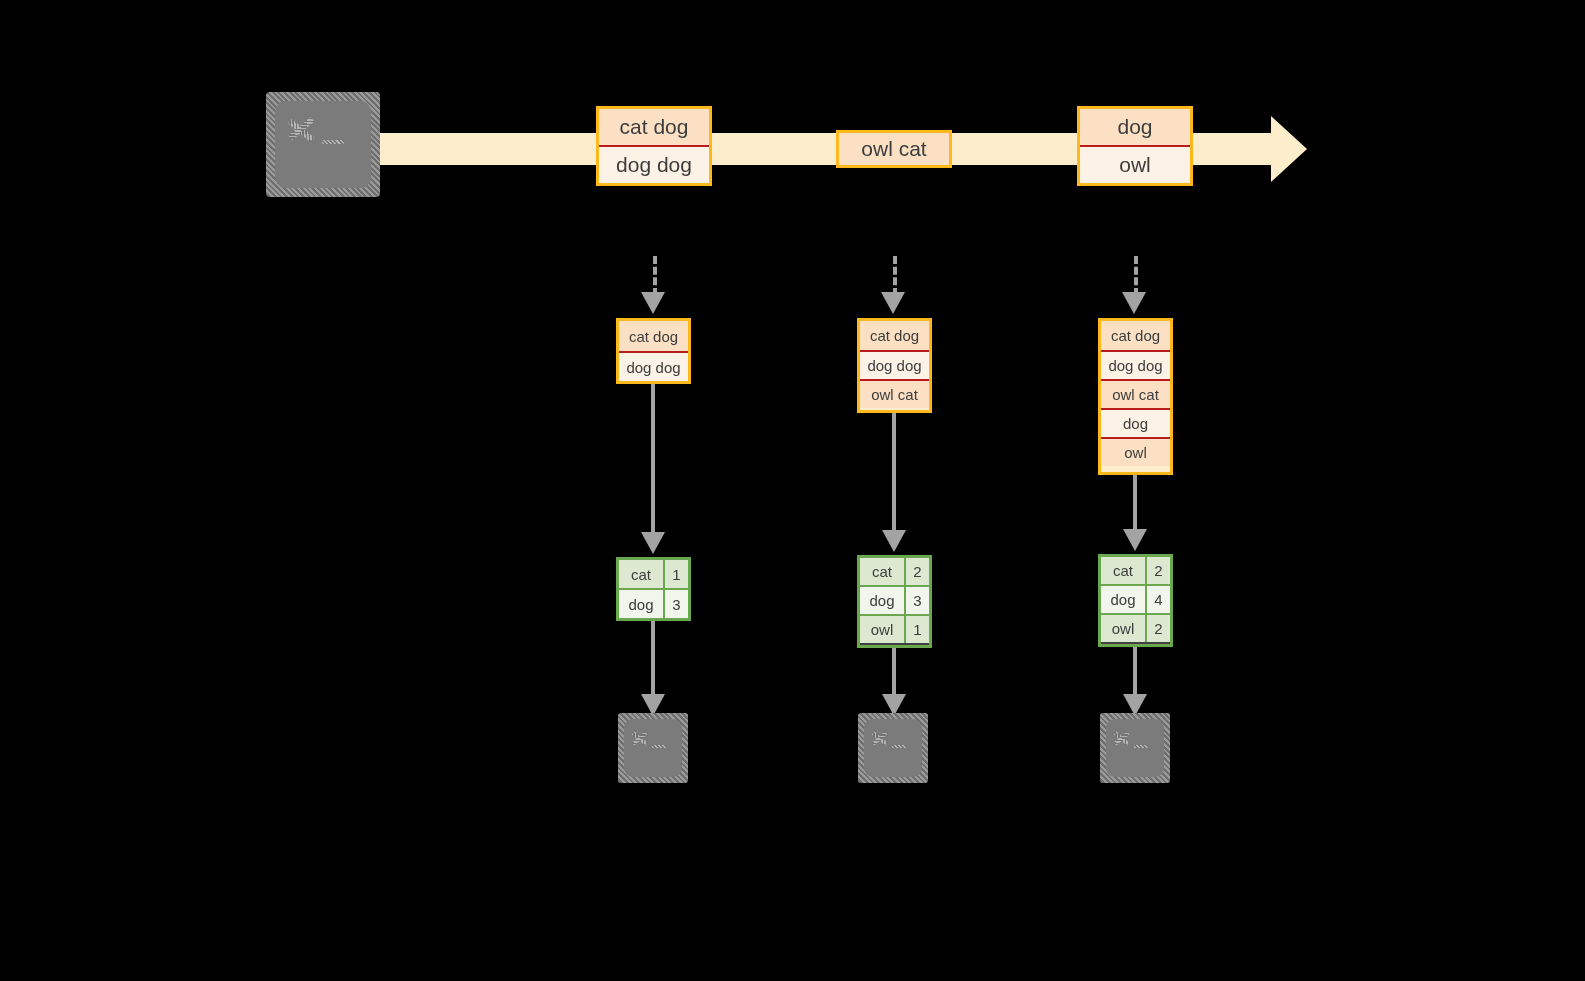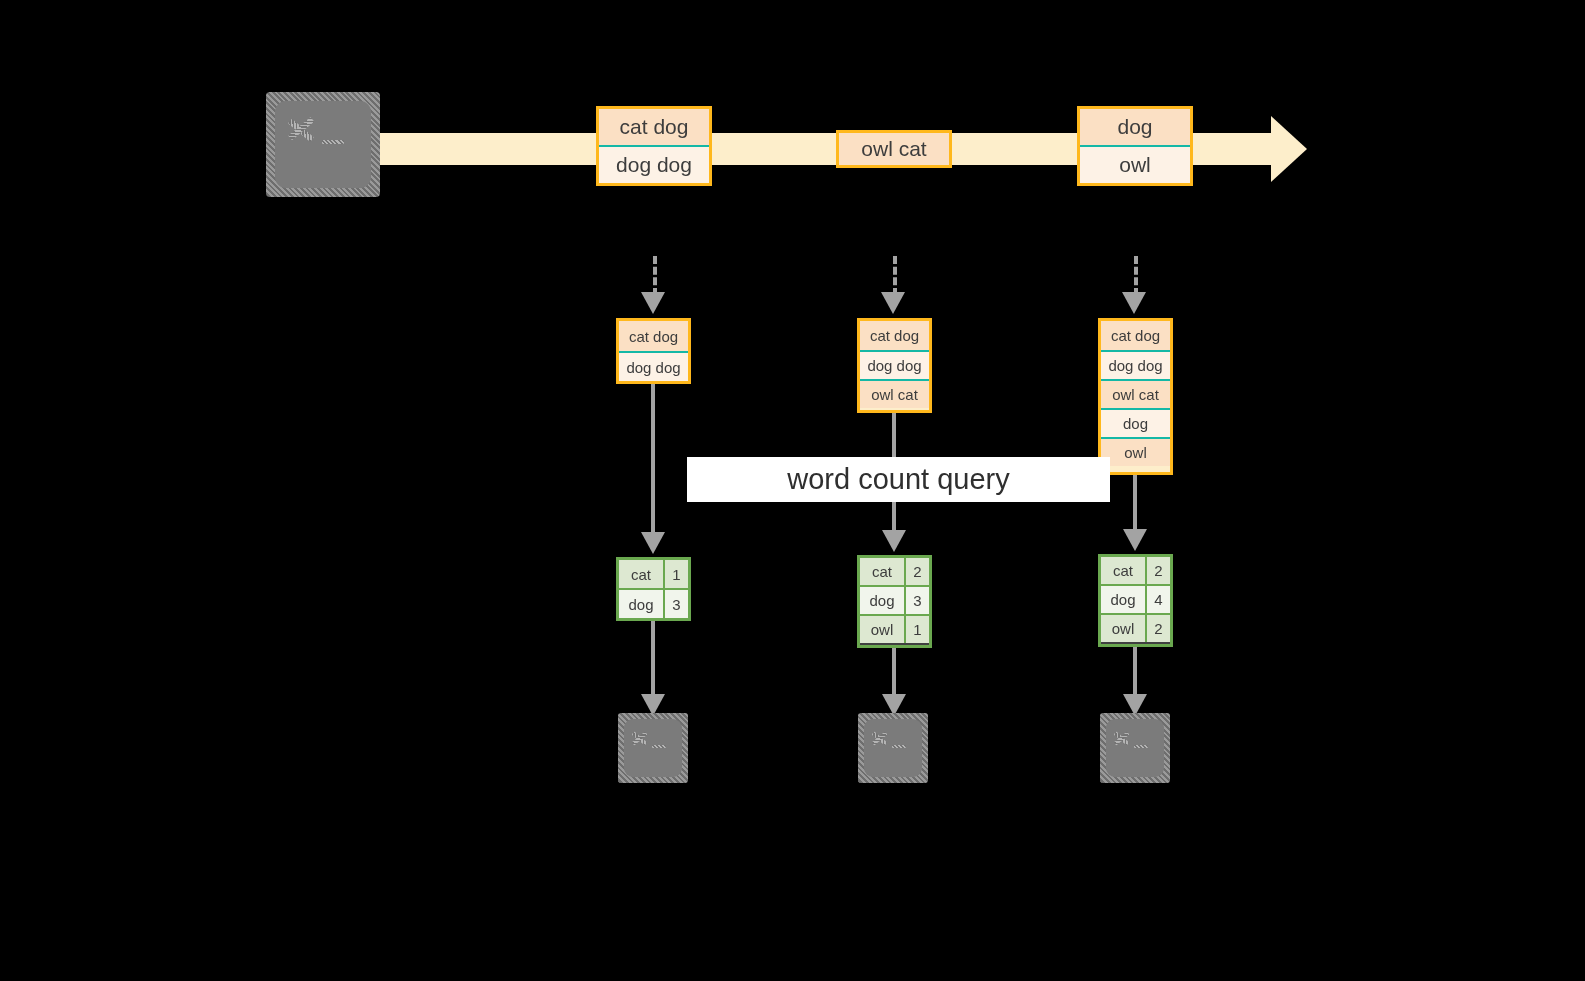--- a/index.html
+++ b/index.html
@@ -106,21 +106,21 @@
   .ocell {
     box-sizing: border-box;
     display: flex;
     align-items: center;
     justify-content: center;
     color: #3d3d3d;
     white-space: nowrap;
   }
   .ocell.shade-a { background: #fbe0c4; }
   .ocell.shade-b { background: #fdf2e6; }
-  .ocell + .ocell { border-top: 2px solid #14b8a6; }
+  .ocell + .ocell { border-top: 2px solid #b91c1c; }
 
   
   .gbox {
     position: absolute;
     box-sizing: border-box;
     border: 3px solid #6aa84f;
     background: #404040;
   }
   .grow { display: flex; }
   .grow + .grow { border-top: 2px solid #6aa84f; }
@@ -308,15 +308,14 @@
   <div class="terminal small" style="left:1100px; top:713px; width:70px; height:70px;">
     <div class="screen">
       <div class="prompt">
         <div class="chev"></div>
         <div class="chev chev2"></div>
         <div class="under"></div>
       </div>
     </div>
   </div>
 
-  <div class="banner" style="left:687px; top:457px; width:423px; height:45px; font-size:29px;">word count query</div>
 
 </div>
 
 </body></html>

